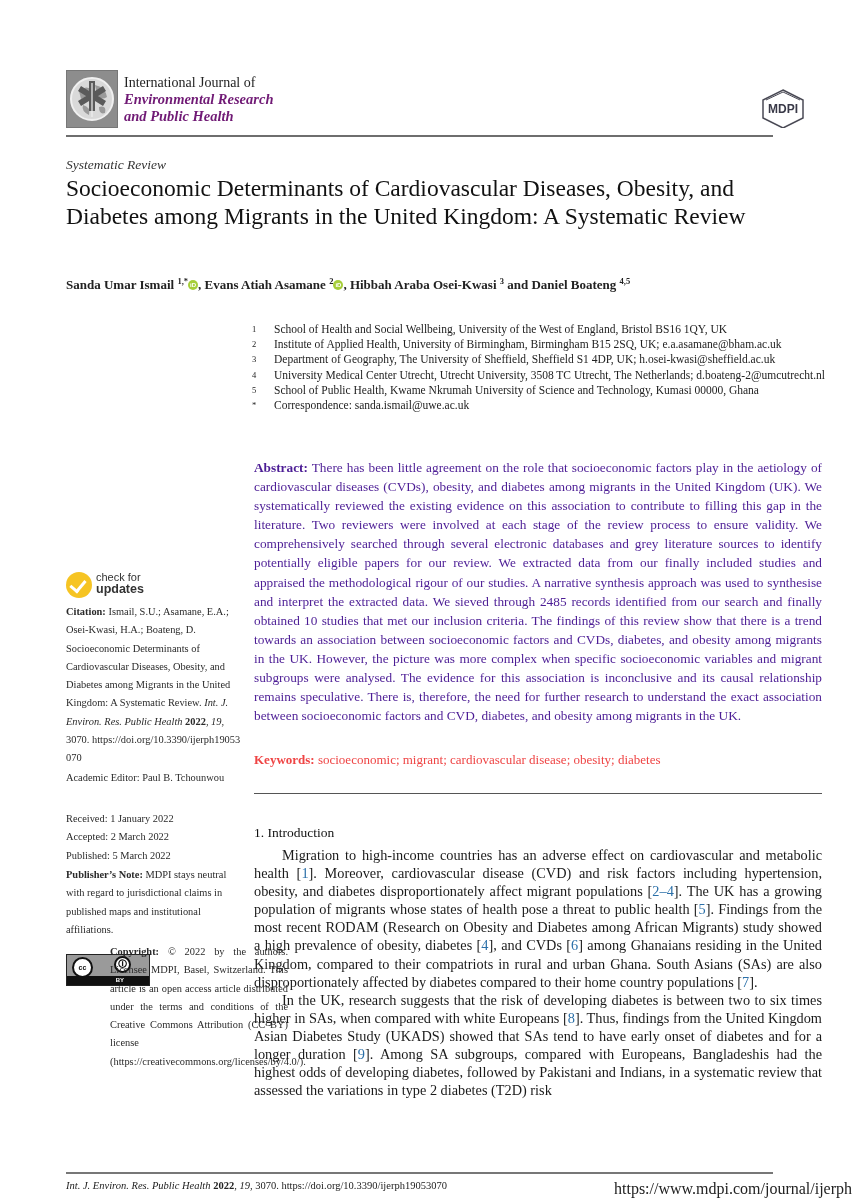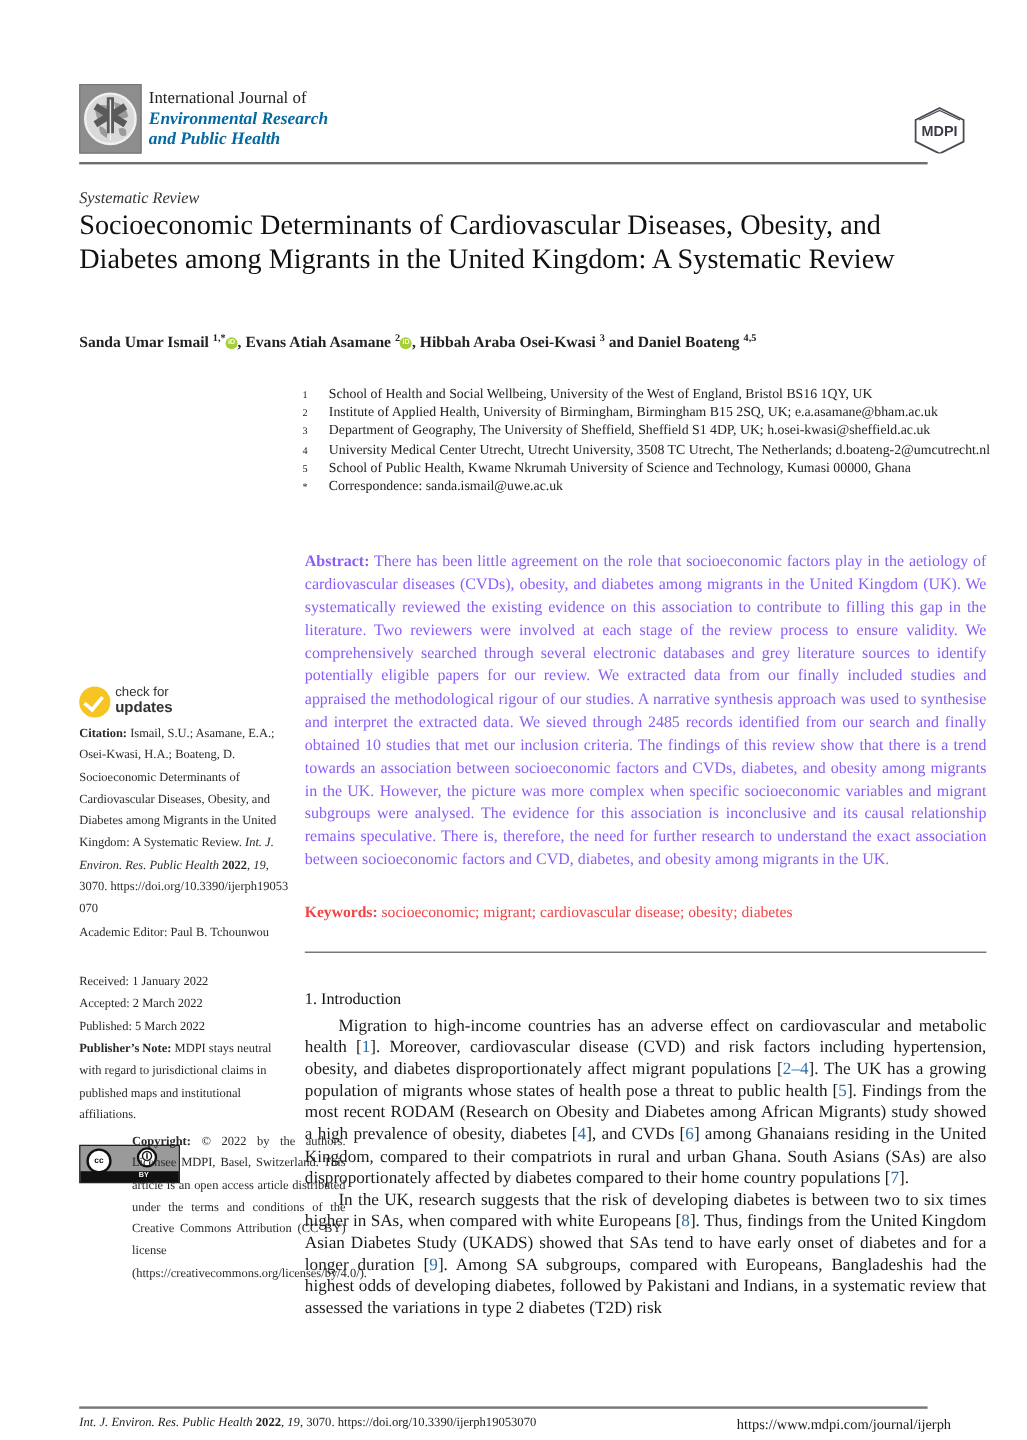--- a/index.html
+++ b/index.html
@@ -4,40 +4,40 @@
 <style>
   html, body { margin: 0; padding: 0; background: #ffffff; }
   body { width: 856px; height: 1200px; position: relative; overflow: hidden;
          font-family: "Liberation Serif", "DejaVu Serif", serif; color: #1a1a1a; }
   .abs { position: absolute; }
 
   
   .journal-logo { left: 66px; top: 70px; width: 50px; height: 56px; background: #8a8a8a; border: 1px solid #777; }
   .journal-name { left: 124px; top: 74px; line-height: 17px; font-size: 14px; }
   .journal-name .l1 { color: #222; font-size: 14px; }
-  .journal-name .l2, .journal-name .l3 { color: #0369a1; font-style: italic; font-weight: bold; font-size: 14.5px; }
+  .journal-name .l2, .journal-name .l3 { color: #701a75; font-style: italic; font-weight: bold; font-size: 14.5px; }
   .header-rule { left: 66px; top: 135px; width: 707px; height: 2px; background: #6e6e6e; }
   .mdpi-logo { left: 760px; top: 88px; width: 46px; height: 40px; }
 
   
   .article-type { left: 66px; top: 157px; font-size: 13.5px; font-style: italic; color: #333; }
   .title { left: 66px; top: 174px; width: 720px; font-size: 23.5px; font-weight: normal; line-height: 28px; color: #111; }
   .authors { left: 66px; top: 276px; font-size: 13px; font-weight: bold; color: #222; white-space: nowrap; }
   .authors sup { font-size: 8.5px; font-weight: bold; }
   .orcid { display: inline-block; width: 10px; height: 10px; border-radius: 50%; background: #a6ce39;
            color: #fff; font-size: 6px; line-height: 10px; text-align: center; vertical-align: 2px; font-family: "Liberation Sans", sans-serif; font-weight: bold; }
 
   
   .affils { left: 252px; top: 322px; width: 580px; font-size: 11.5px; line-height: 15.2px; color: #222; }
   .affil { display: flex; }
   .affil .num { width: 22px; flex-shrink: 0; font-size: 8.5px; padding-top: 0px; }
   .affil .txt { flex: 1; }
 
   
-  .abstract { left: 254px; top: 458px; width: 568px; font-size: 13.3px; line-height: 19.1px; text-align: justify; color: #8b5cf6; }
+  .abstract { left: 254px; top: 458px; width: 568px; font-size: 13.3px; line-height: 19.1px; text-align: justify; color: #4c1d95; }
   .abstract b { font-weight: bold; }
   .keywords { left: 254px; top: 752px; width: 568px; font-size: 13px; color: #ef4444; }
   .abs-rule { left: 254px; top: 793px; width: 568px; height: 1px; background: #555; }
 
   
   .sidebar { left: 66px; width: 178px; font-size: 10.4px; line-height: 18.3px; color: #2a2a2a; }
   .cfu { left: 66px; top: 570px; width: 140px; height: 30px; }
   .cfu-circle { position: absolute; left: 0; top: 2px; width: 26px; height: 26px; border-radius: 50%; background: #f6c423; }
   .cfu-circle::after { content: ""; position: absolute; left: 7px; top: 5px; width: 7px; height: 12px;
                        border-right: 3px solid #fff; border-bottom: 3px solid #fff; transform: rotate(40deg); }
@@ -54,21 +54,21 @@
 
   
   .section-heading { left: 254px; top: 825px; font-size: 13.5px; font-weight: normal; color: #111; }
   .intro { left: 254px; top: 846px; width: 568px; font-size: 14.3px; line-height: 18.1px; text-align: justify; color: #1a1a1a; }
   .intro p { margin: 0; text-indent: 28px; }
   .ref { color: #2a6fa8; }
 
   
   .footer-rule { left: 66px; top: 1172px; width: 707px; height: 2px; background: #777; }
   .footer-left { left: 66px; top: 1180px; font-size: 10.5px; color: #222; white-space: nowrap; }
-  .footer-right { left: 614px; top: 1180px; font-size: 12px; color: #222; white-space: nowrap; }
+  .footer-right { left: 614px; top: 1180px; font-size: 16px; color: #222; white-space: nowrap; }
 </style>
 </head>
 <body>
 
 <div class="abs journal-logo">
   <svg width="50" height="56" viewBox="0 0 50 56">
     <rect width="50" height="56" fill="#8d8d8d"></rect>
     <circle cx="25" cy="28" r="21" fill="#d9d9d9" stroke="#f0f0f0" stroke-width="2"></circle>
     <path d="M12 20 Q18 14 24 18 Q20 26 14 28 Z M28 14 Q38 16 40 26 Q34 30 30 24 Z M16 34 Q24 36 22 44 Q14 40 16 34 Z M32 36 Q40 34 38 42 Q32 44 32 36 Z" fill="#9a9a9a"></path>
     <path d="M22 10 h6 v10 l8 -5 l3 5 l-8 5 l8 5 l-3 5 l-8 -5 v10 h-6 v-10 l-8 5 l-3 -5 l8 -5 l-8 -5 l3 -5 l8 5 z" fill="#5a5a5a"></path>

